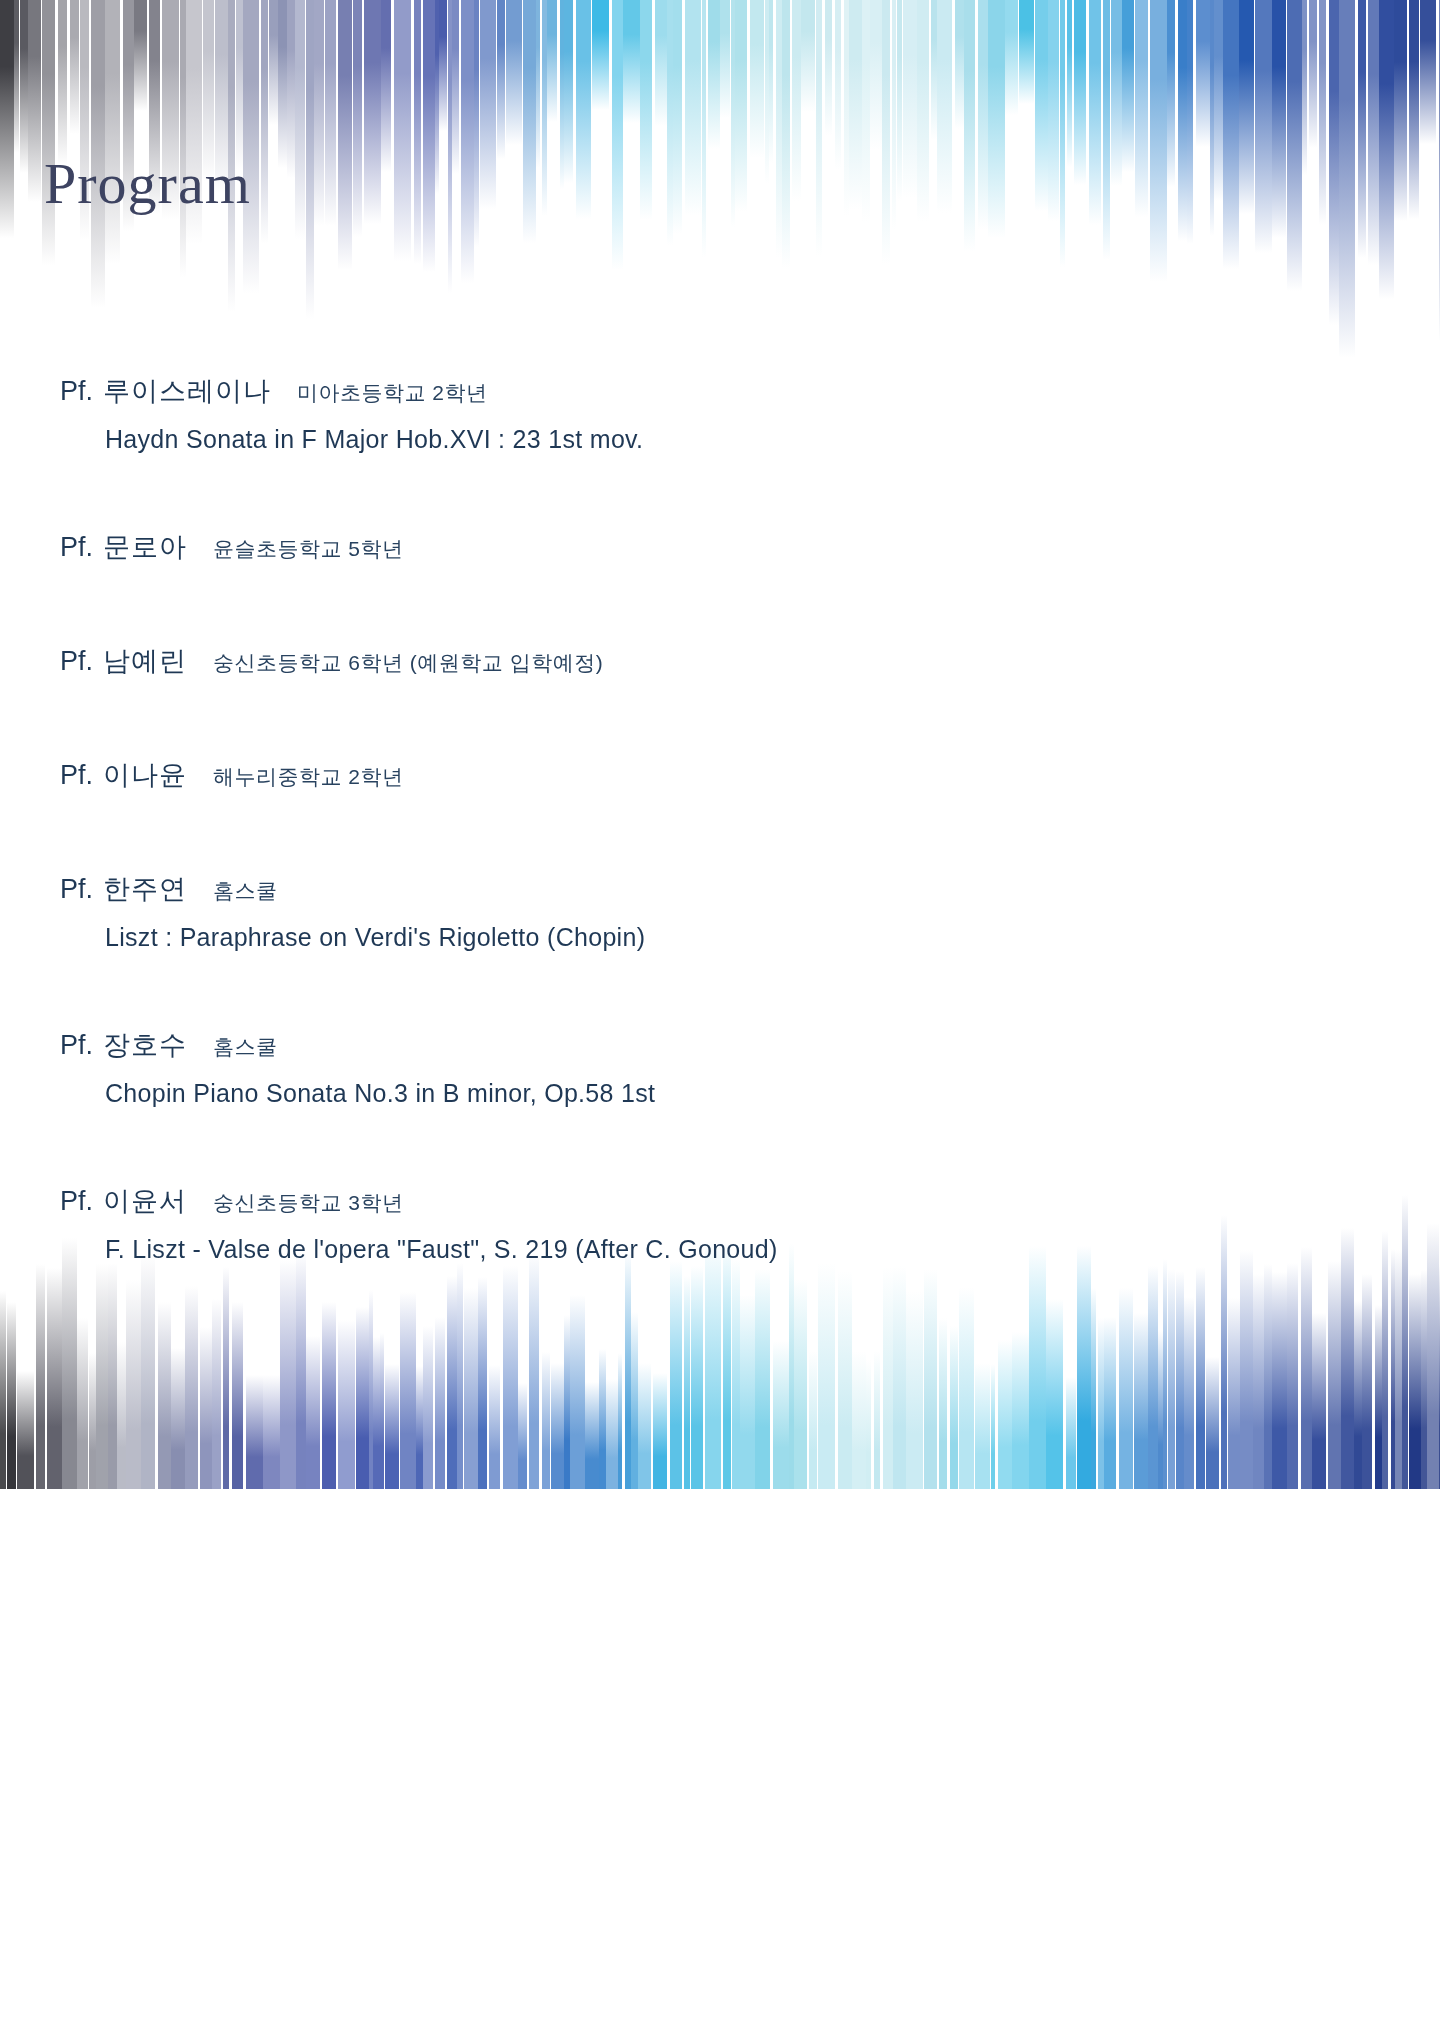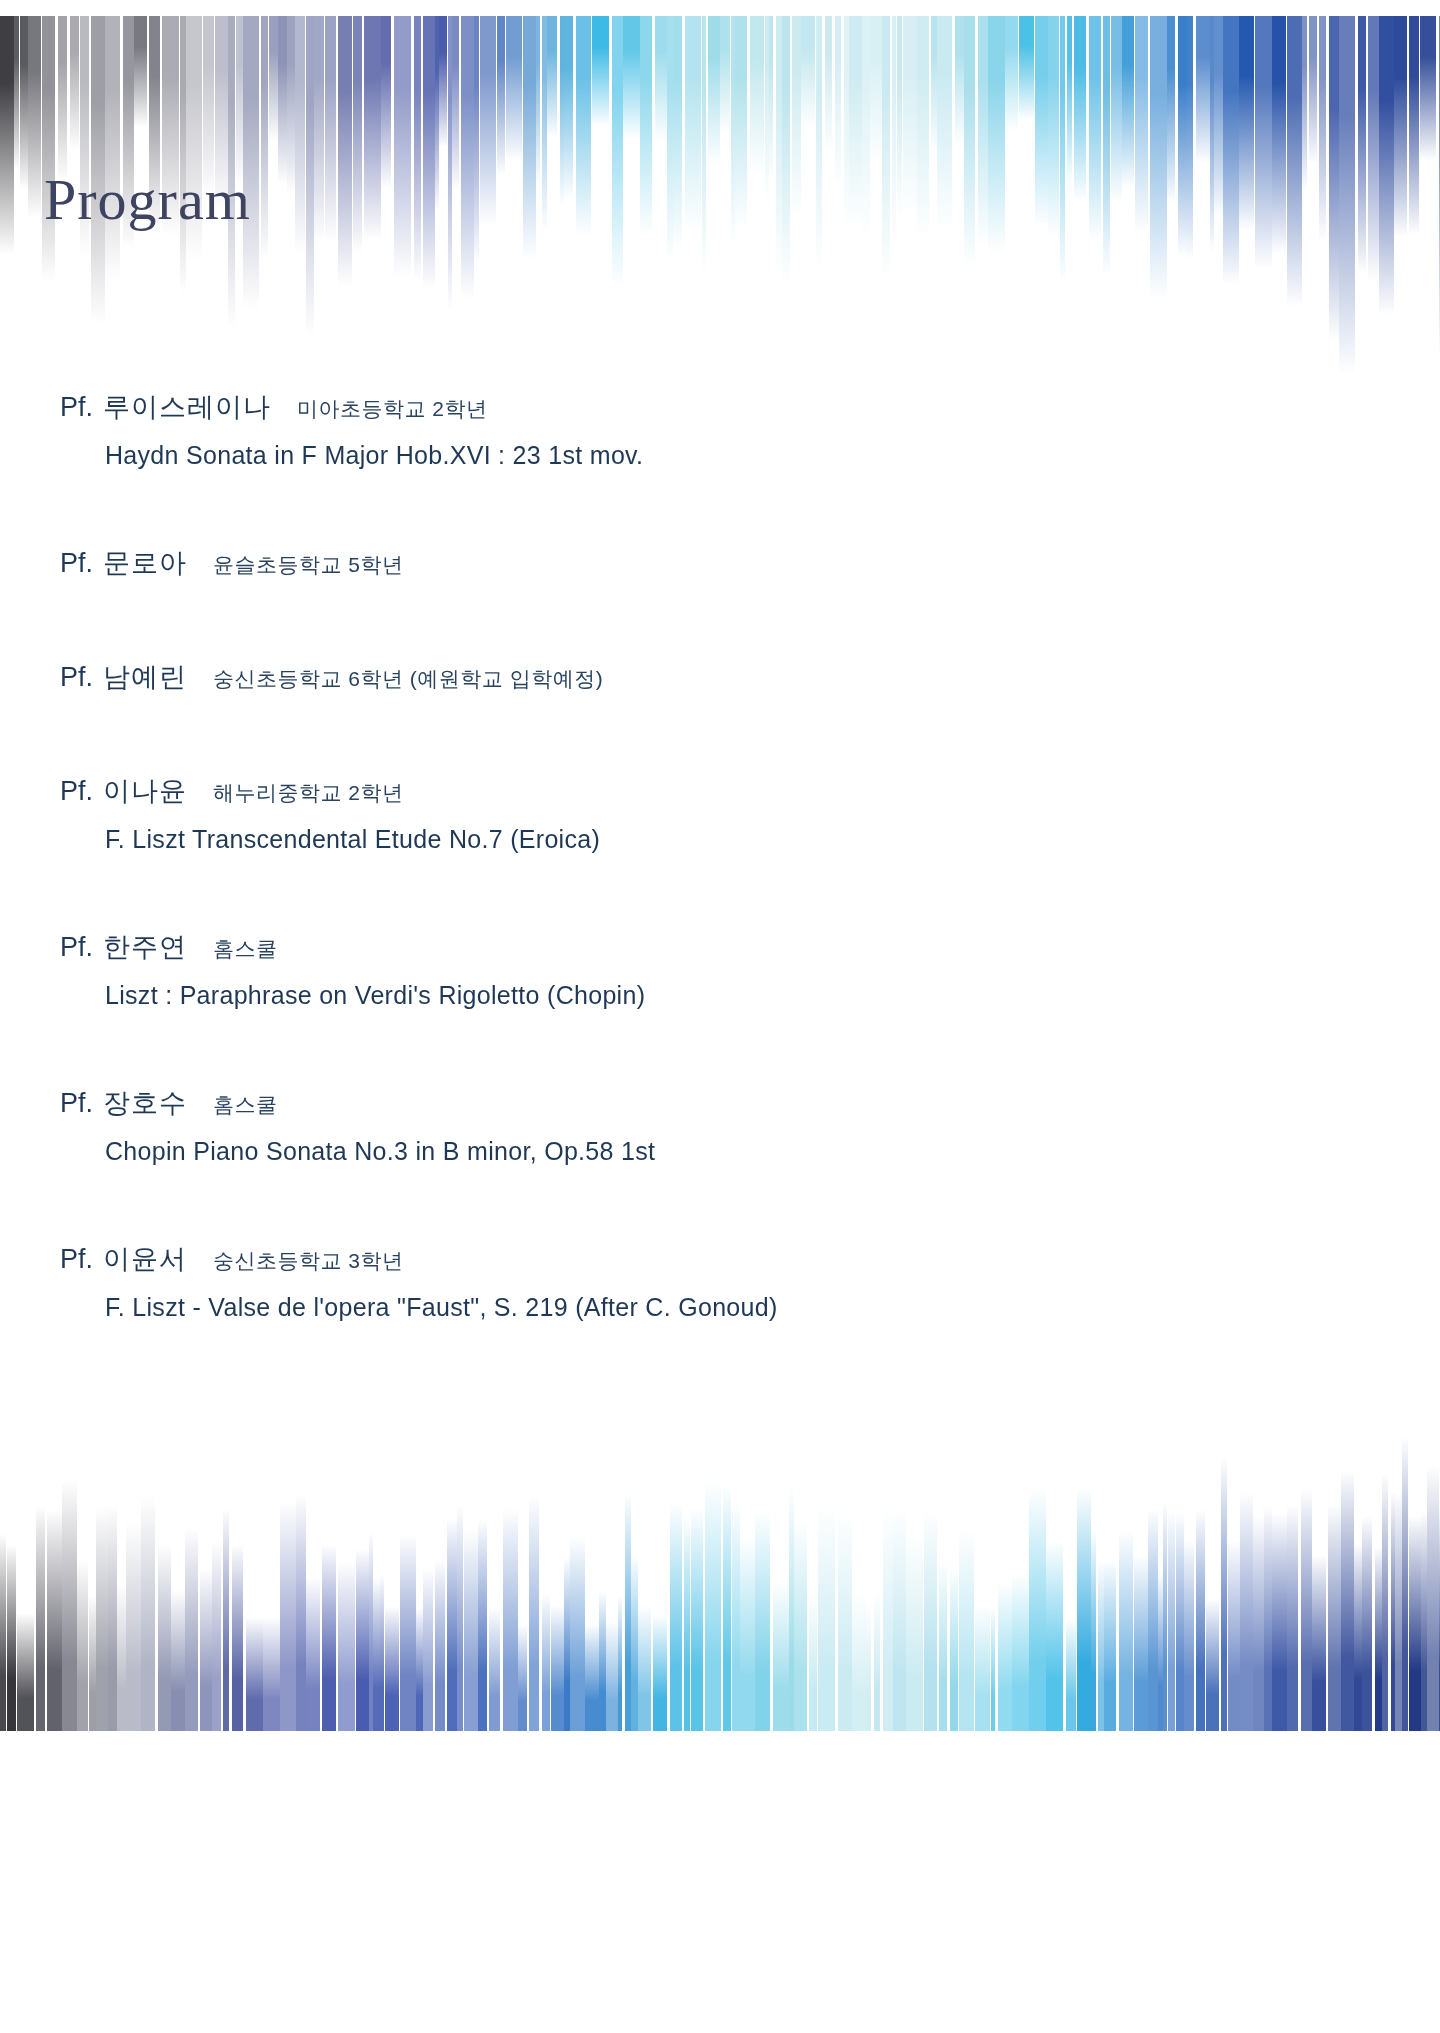--- a/index.html
+++ b/index.html
@@ -1,19 +1,19 @@
 <!DOCTYPE html>
 <html><head>
 <meta charset="utf-8">
 <style>
   html,body{margin:0;padding:0;background:#ffffff;}
   .page{
     position:relative;
-    width:1440px;height:1715px;
-    margin:16px auto;
+    width:1440px;height:1489px;
+    margin:0 auto;
     background:#ffffff;
     overflow:hidden;
     font-family:"Liberation Sans","DejaVu Sans",sans-serif;
   }
   .band{position:absolute;left:0;width:1440px;pointer-events:none;}
   .band-top{top:0;height:400px;}
   .band-bottom{bottom:0;height:300px;}
   .stripe{position:absolute;}
   .band-top .stripe{top:0;}
   .band-bottom .stripe{bottom:0;}
@@ -346,23 +346,20 @@
       <div class="entry">
         <div class="entry-header">
           <span class="prefix">Pf.</span><span class="name">남예린</span><span class="school">숭신초등학교 6학년 (예원학교 입학예정)</span>
         </div>
       </div>
 
       <div class="entry">
         <div class="entry-header">
           <span class="prefix">Pf.</span><span class="name">이나윤</span><span class="school">해누리중학교 2학년</span>
         </div>
-        <div class="pieces">
-          <div class="piece-line">F. Liszt Transcendental Etude No.7 (Eroica)</div>
-        </div>
       </div>
 
       <div class="entry">
         <div class="entry-header">
           <span class="prefix">Pf.</span><span class="name">한주연</span><span class="school">홈스쿨</span>
         </div>
         <div class="pieces">
           <div class="piece-line">Liszt : Paraphrase on Verdi's Rigoletto (Chopin)</div>
         </div>
       </div>

